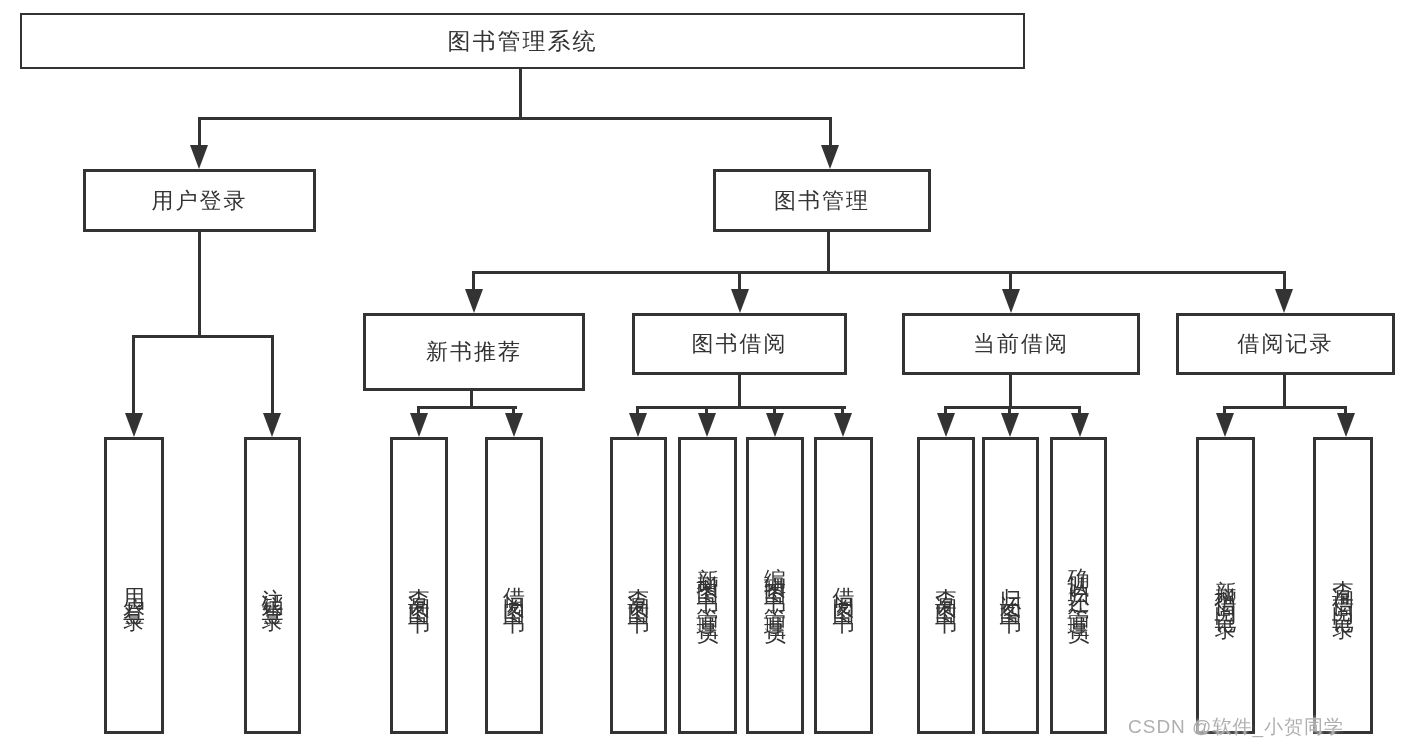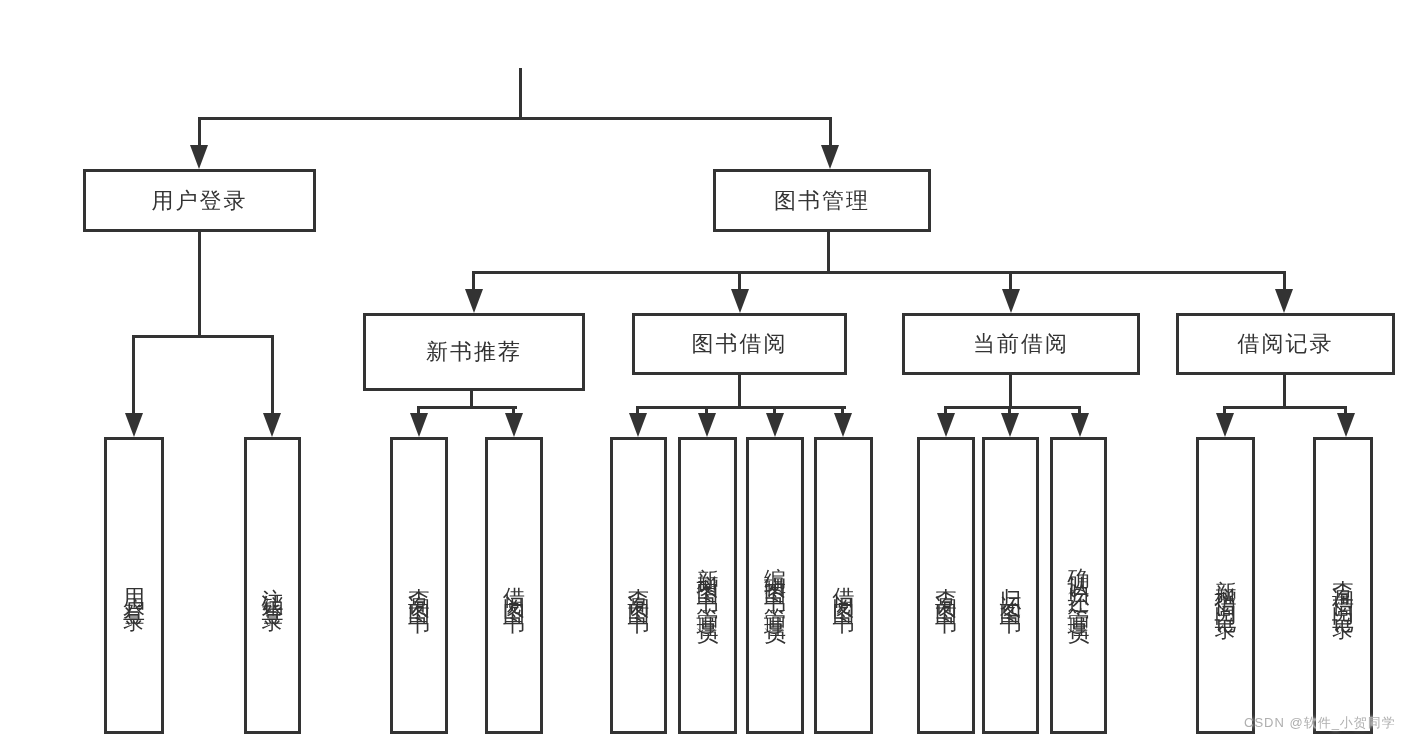--- a/index.html
+++ b/index.html
@@ -20,22 +20,22 @@
   }
   
   .hl{position:absolute;background:#333;height:3px;z-index:1;}
   .vl{position:absolute;background:#333;width:3px;z-index:1;}
   .ar{
     position:absolute;width:0;height:0;z-index:1;
     border-left:9px solid transparent;border-right:9px solid transparent;
     border-top:24px solid #333;
   }
   .wm{
-    position:absolute;left:1244px;top:714px;z-index:5;
-    font-size:13px;letter-spacing:1px;color:rgba(168,168,168,.92);
+    position:absolute;left:1128px;top:714px;z-index:5;
+    font-size:19px;letter-spacing:1px;color:rgba(168,168,168,.92);
     text-shadow:0 0 2px #fff,0 0 4px #fff;white-space:nowrap;
   }
 </style>
 </head>
 <body>
 
 <div class="canvas">
 
   <div class="vl" style="left:519px;top:68px;height:52px;"></div>
   <div class="hl" style="left:198px;top:117px;width:634px;"></div>
@@ -89,20 +89,23 @@
   <div class="vl" style="left:1078px;top:406px;height:14px;"></div>
   <div class="ar" style="left:1071px;top:413px;"></div>
 
   <div class="vl" style="left:1283px;top:375px;height:34px;"></div>
   <div class="hl" style="left:1223px;top:406px;width:124px;"></div>
   <div class="vl" style="left:1223px;top:406px;height:14px;"></div>
   <div class="ar" style="left:1216px;top:413px;"></div>
   <div class="vl" style="left:1344px;top:406px;height:14px;"></div>
   <div class="ar" style="left:1337px;top:413px;"></div>
 
+  <div class="n root" style="left:20px;top:13px;width:1005px;height:56px;">
+    <span class="lbl">图书管理系统</span>
+  </div>
 
   <div class="n" style="left:83px;top:169px;width:233px;height:63px;">
     <span class="lbl">用户登录</span>
   </div>
   <div class="n" style="left:713px;top:169px;width:218px;height:63px;">
     <span class="lbl">图书管理</span>
   </div>
 
   <div class="n" style="left:363px;top:313px;width:222px;height:78px;">
     <span class="lbl">新书推荐</span>

